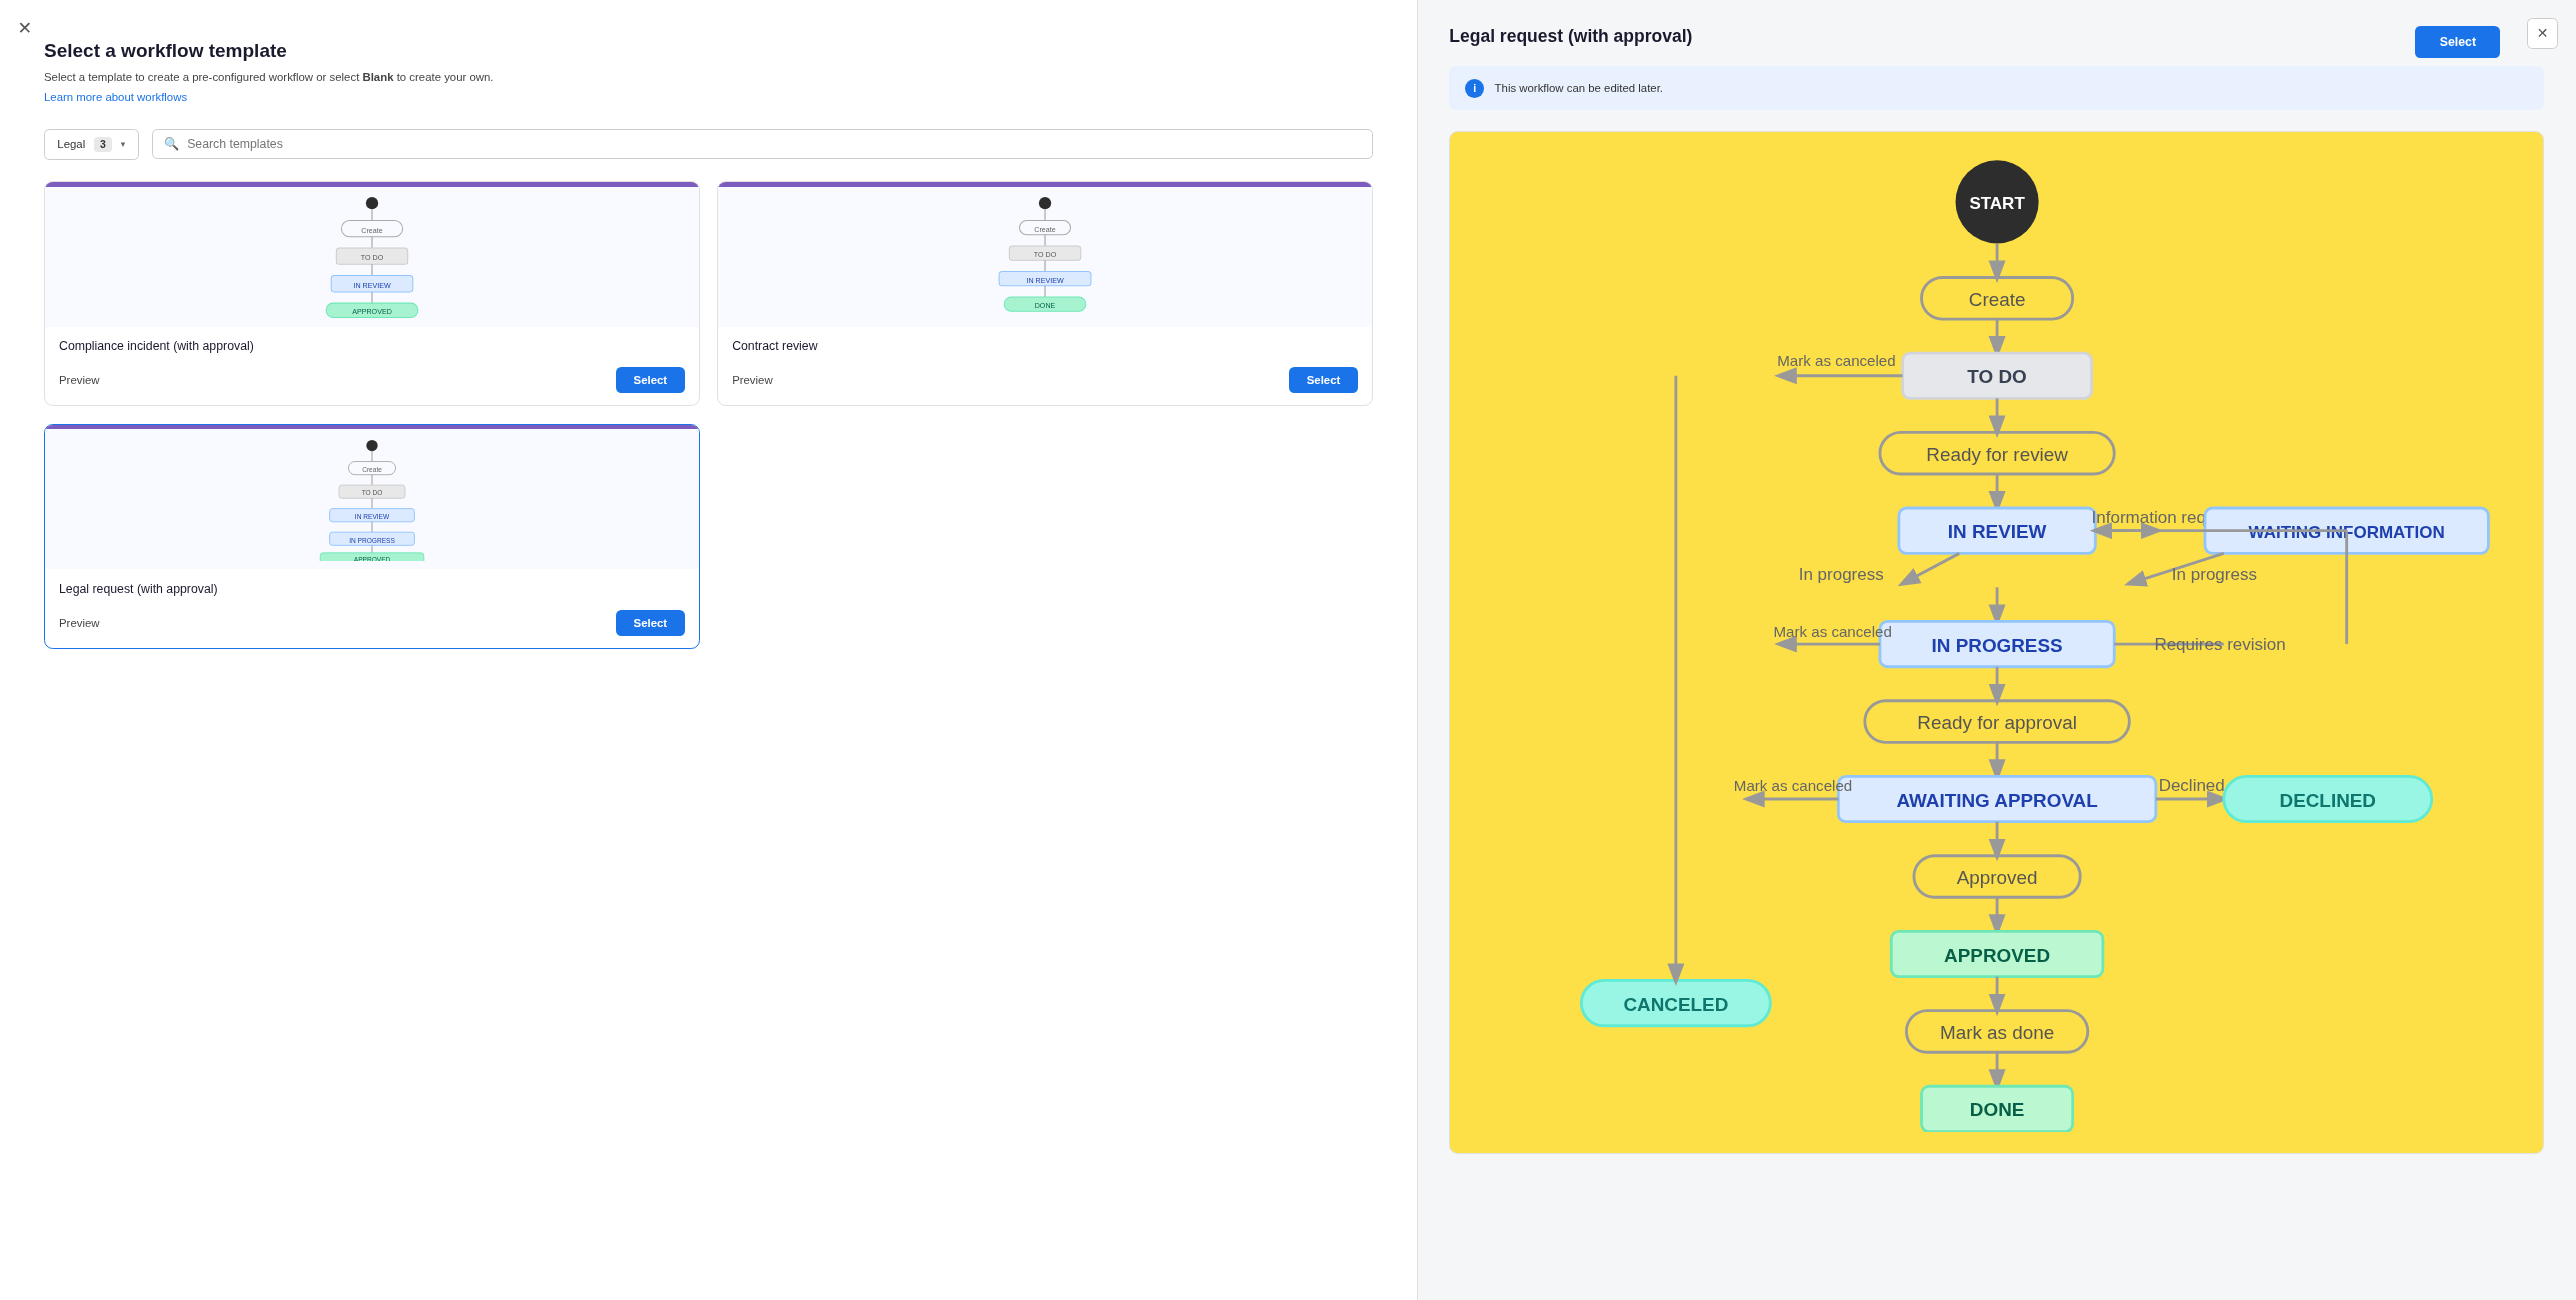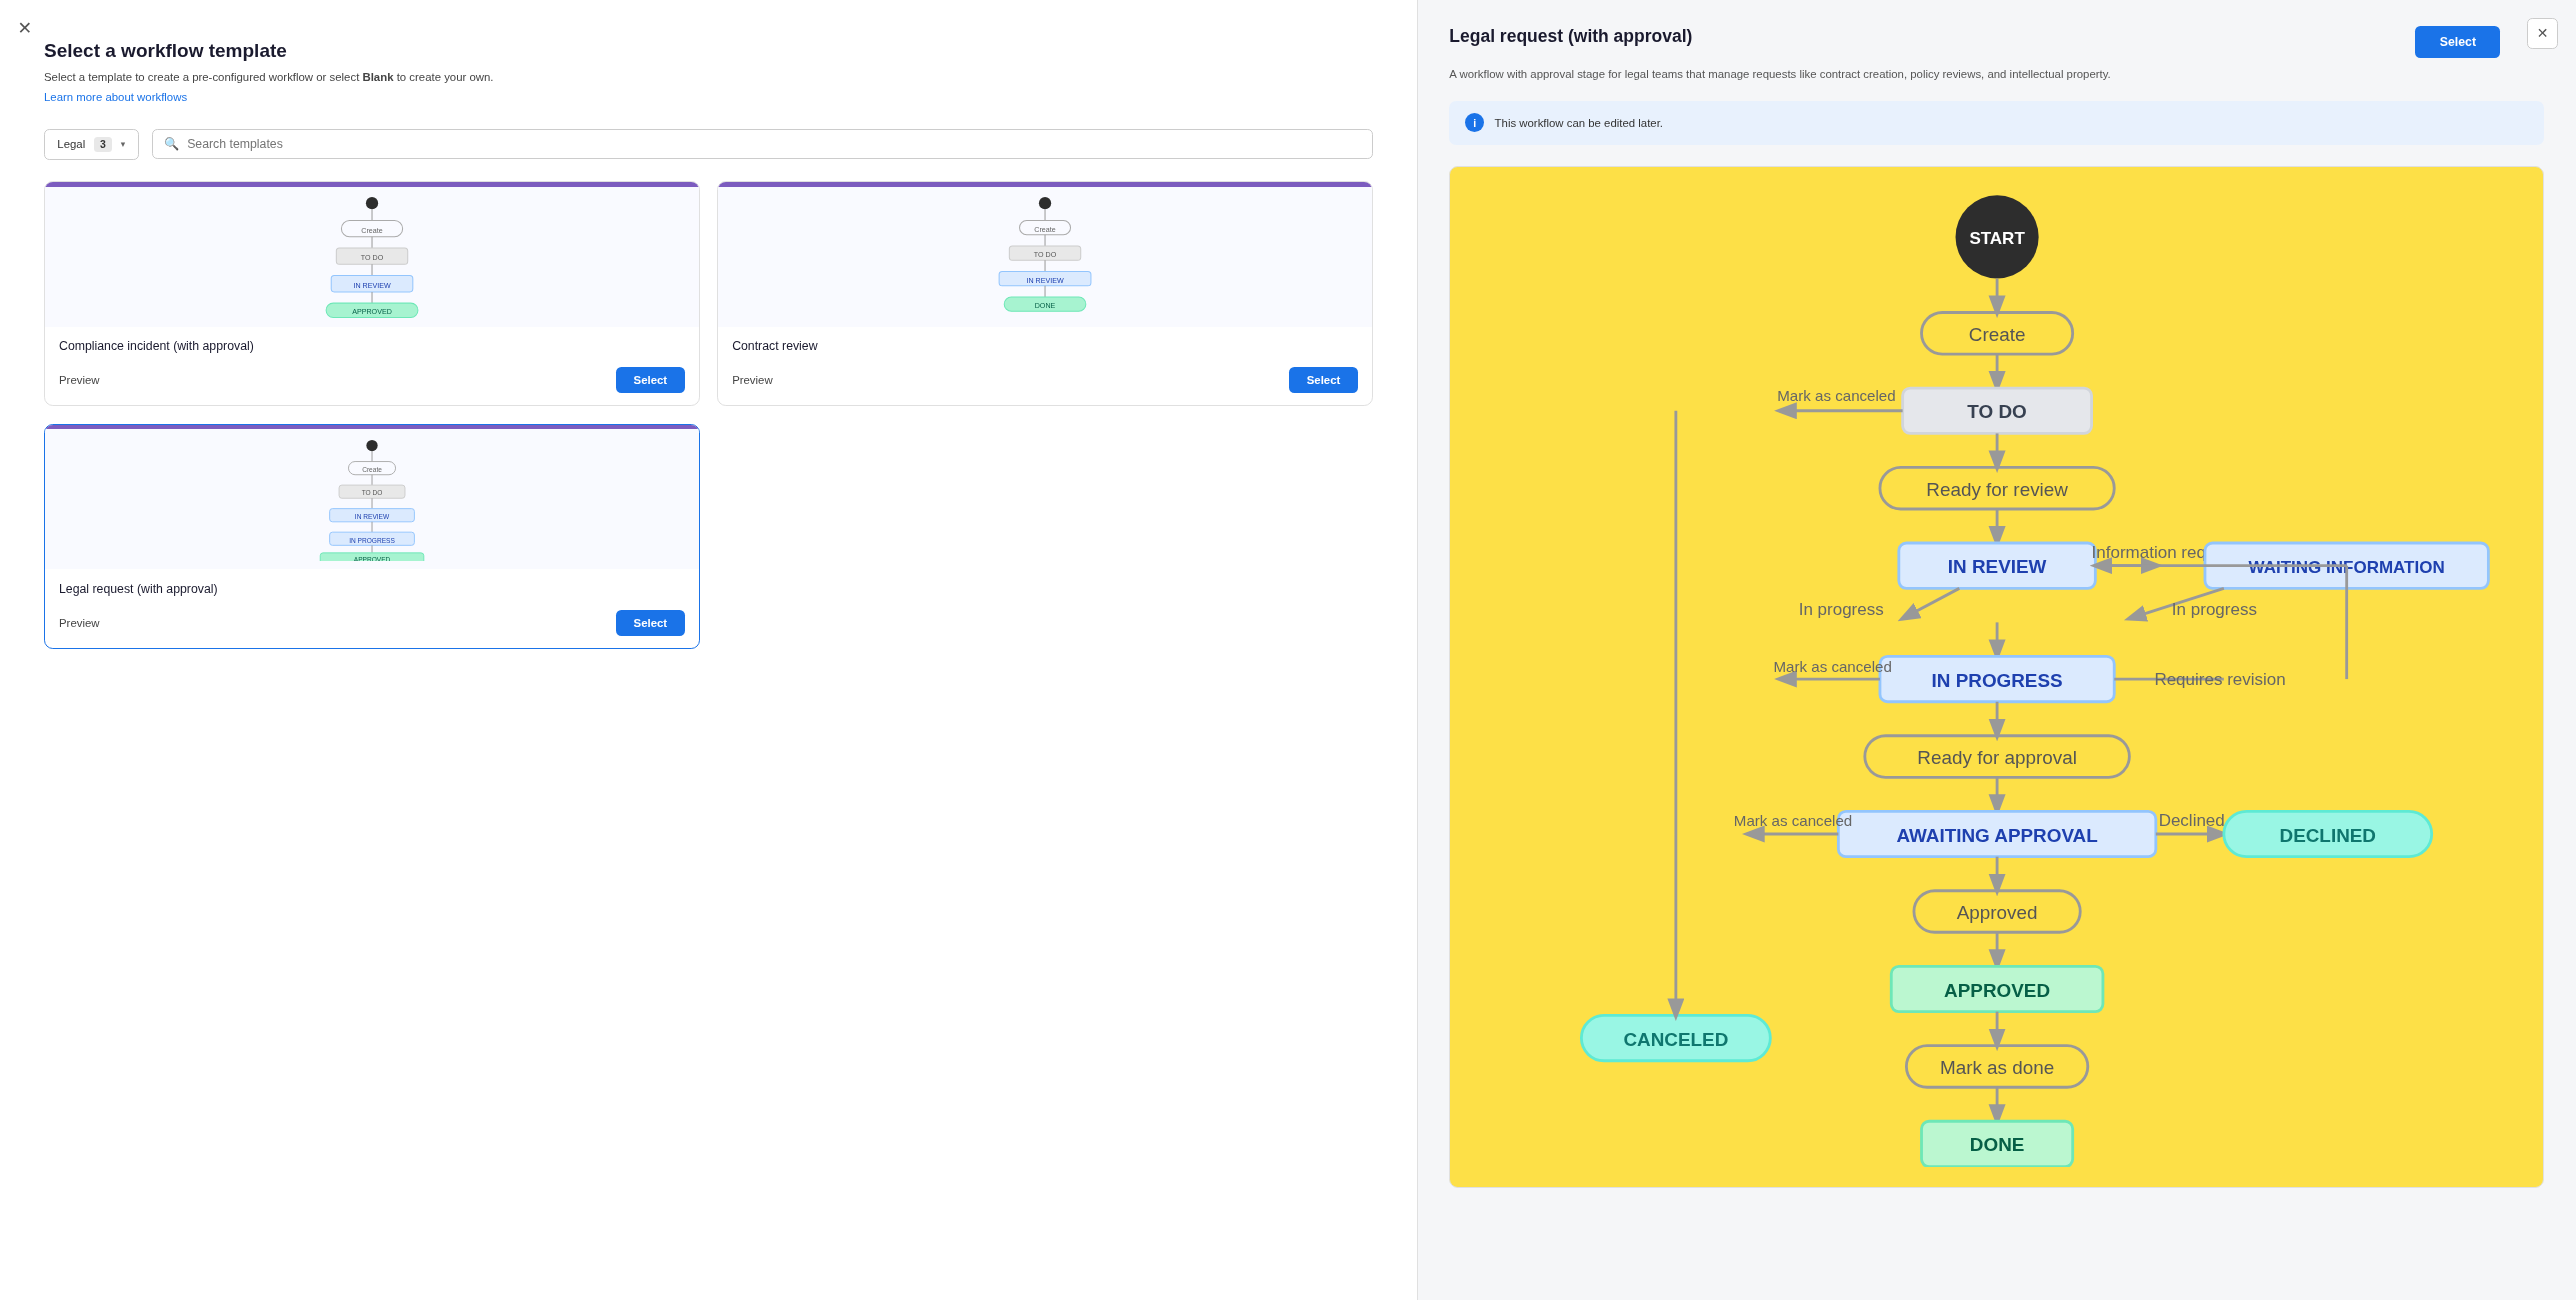--- a/index.html
+++ b/index.html
@@ -400,21 +400,20 @@
 </div>
 
 <div class="right-panel">
   <button class="right-close-btn">✕</button>
 
   <div class="right-header">
     <h2 class="right-title">Legal request (with approval)</h2>
     <button class="right-select-btn">Select</button>
   </div>
 
-  <p class="right-description">A workflow with approval stage for legal teams that manage requests like contract creation, policy reviews, and intellectual property.</p>
 
   <div class="info-banner">
     <div class="info-icon">i</div>
     <span class="info-text">This workflow can be edited later.</span>
   </div>
 
   <div class="workflow-diagram">
     <svg viewBox="0 0 560 520" width="100%">
       <defs>
         <marker id="arrow" markerWidth="8" markerHeight="8" refX="6" refY="3" orient="auto">

